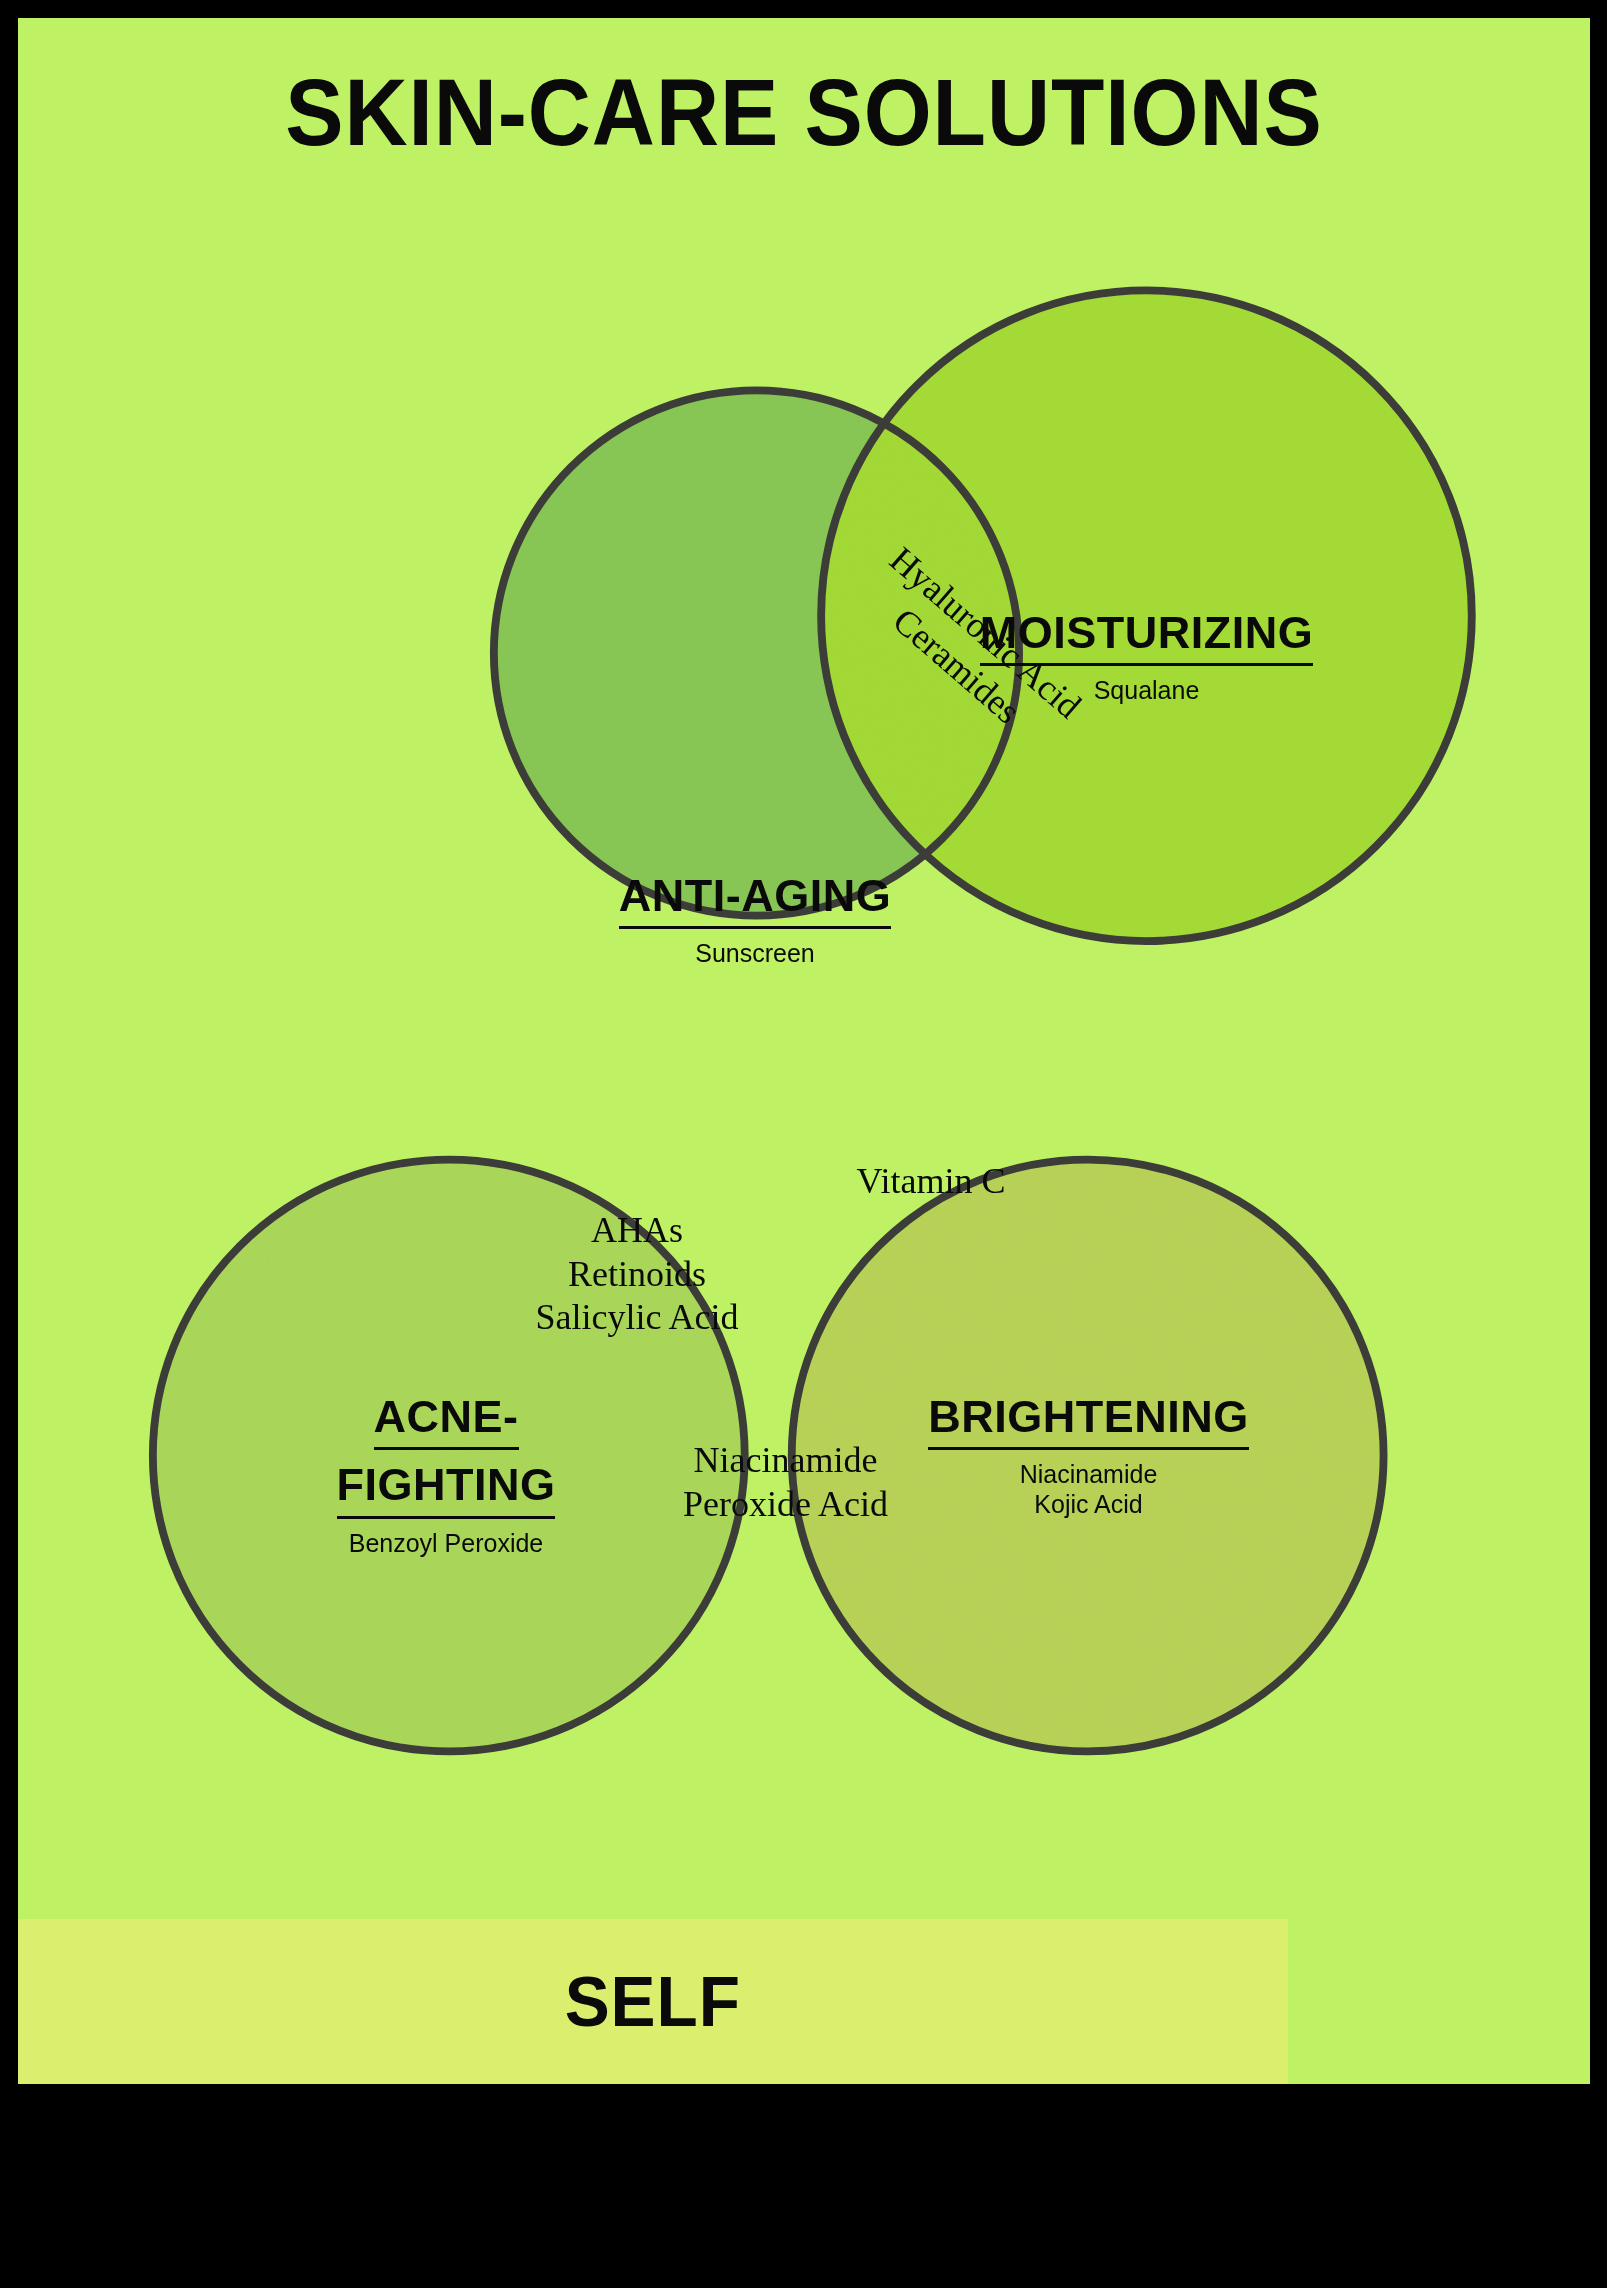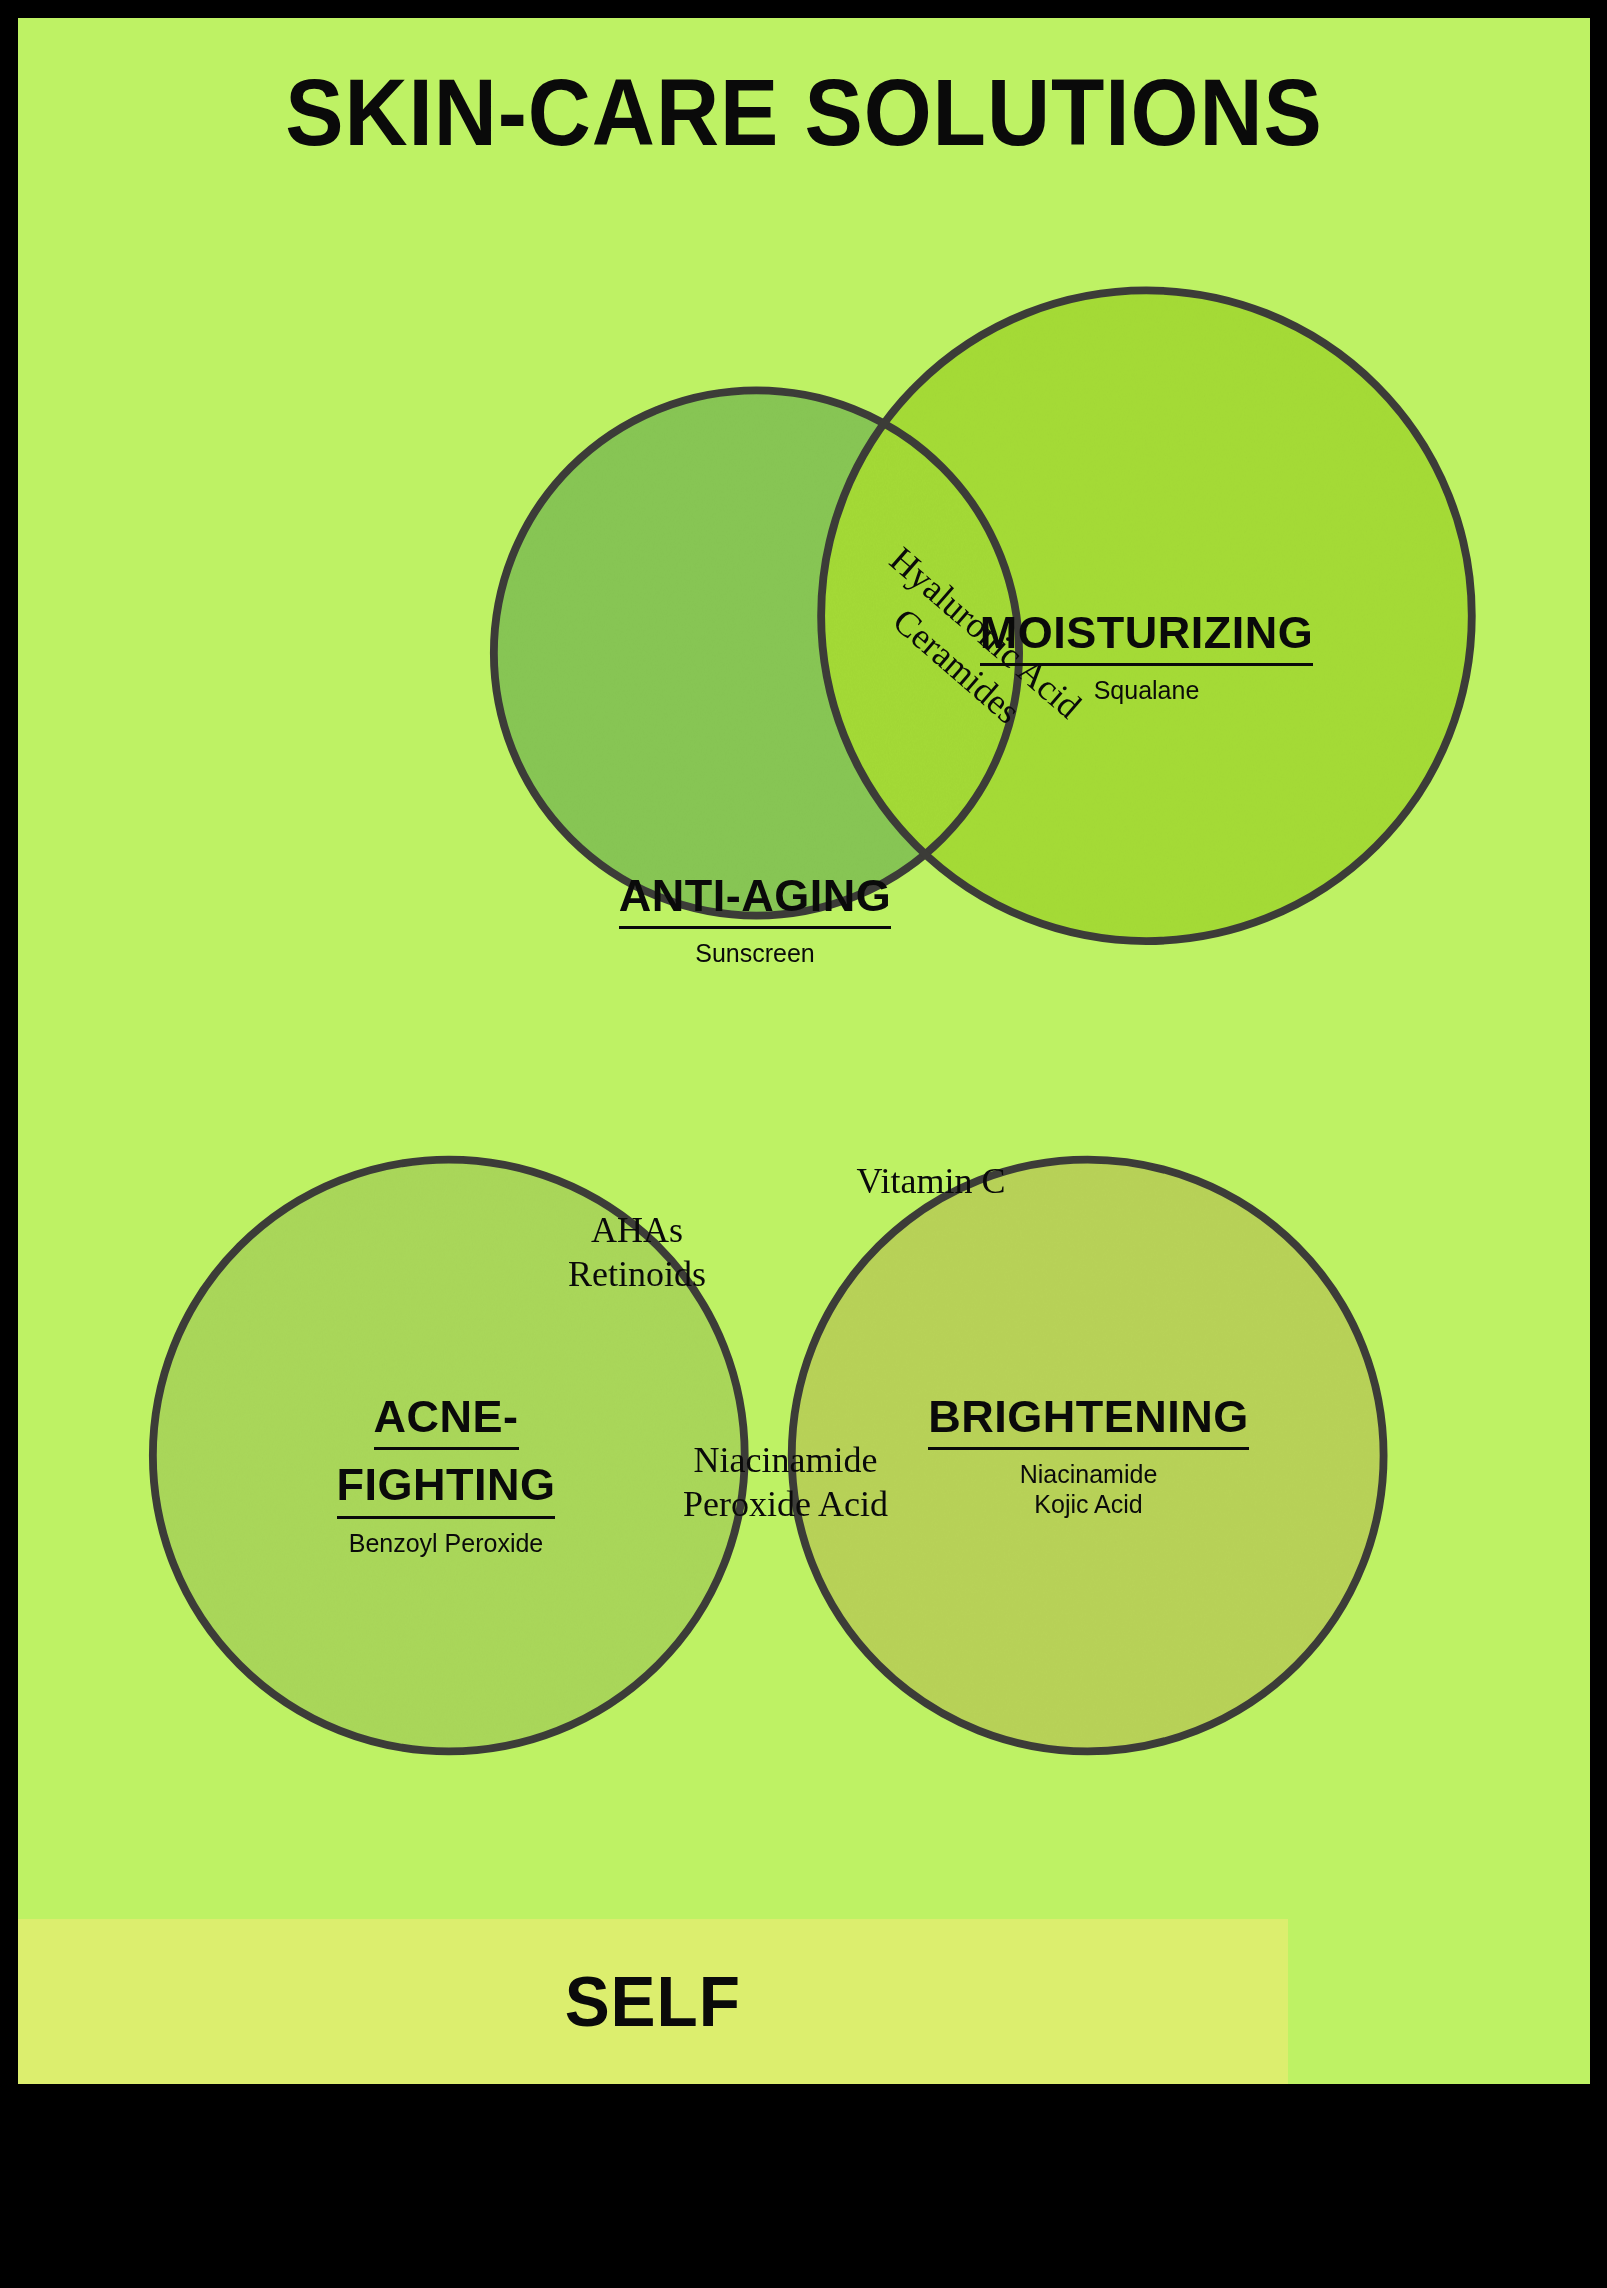--- a/index.html
+++ b/index.html
@@ -206,20 +206,21 @@
         <div class="inter">Ceramides</div>
       </div>
 
       <div class="lbl" id="anti-bright-inter">
         <div class="inter">Vitamin C</div>
       </div>
 
       <div class="lbl" id="triple-inter">
         <div class="inter">AHAs</div>
         <div class="inter">Retinoids</div>
+        <div class="inter">Salicylic Acid</div>
       </div>
 
       <div class="lbl" id="acne-bright-inter">
         <div class="inter">Niacinamide</div>
         <div class="inter">Peroxide Acid</div>
       </div>
 
     </div>
 
   </div>

